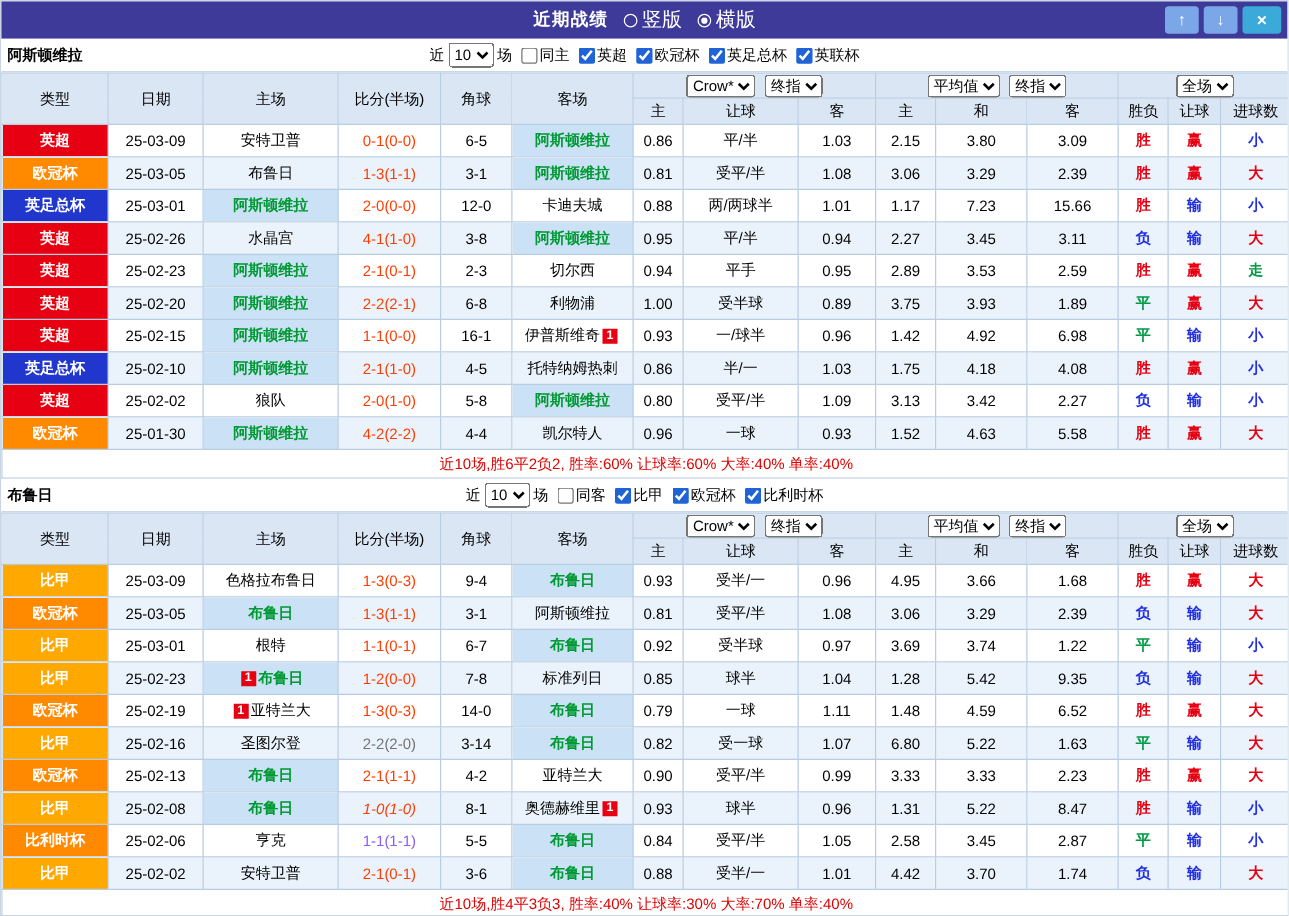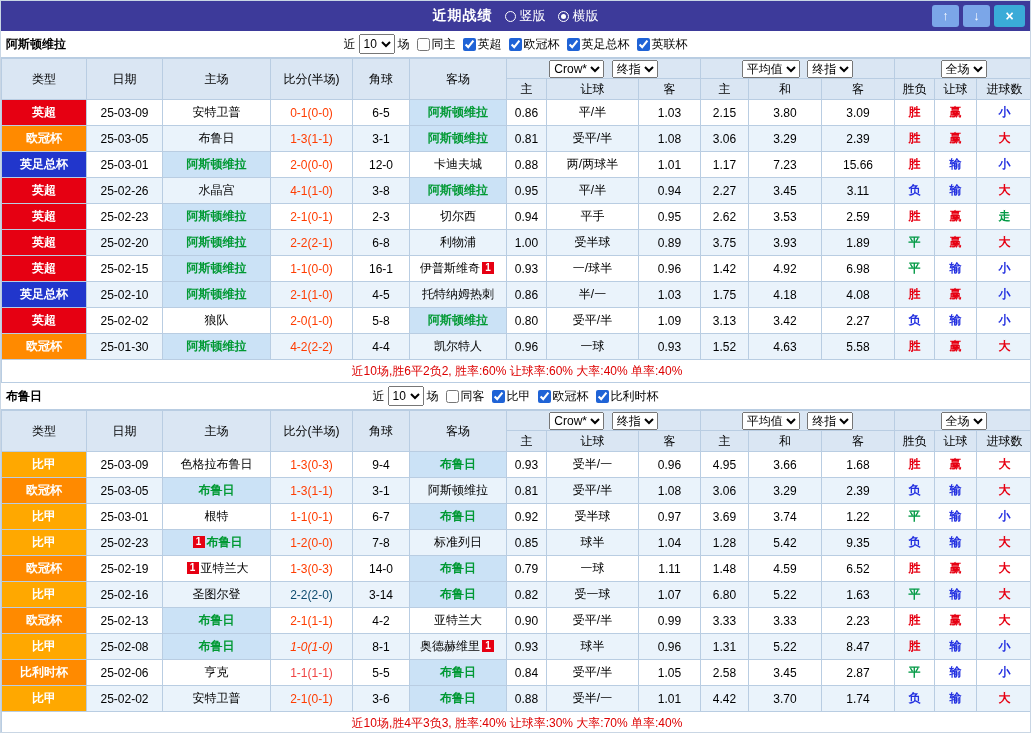--- a/index.html
+++ b/index.html
@@ -3,21 +3,21 @@
 <meta charset="utf-8">
 <style>
   * { box-sizing: border-box; }
   body { margin: 0; font-family: "Liberation Sans", sans-serif; }
   .app { width: 1031px; height: 733px; background: #fff; overflow: hidden; border: 1px solid #c9d6e4; }
 
   
   .titlebar { height: 30px; background: #3d3a9a; position: relative; display: flex; align-items: center; justify-content: center; color: #fff; }
   .tb-center { display: flex; align-items: center; gap: 12px; font-size: 13px; }
   .tb-title { font-weight: bold; font-size: 14px; letter-spacing: 1px; }
-  .mode-label { display: inline-flex; align-items: center; gap: 4px; cursor: pointer; font-size: 13px; }
+  .mode-label { display: inline-flex; align-items: center; gap: 4px; cursor: pointer; font-size: 16px; }
   .rdot { width: 11px; height: 11px; border: 1px solid #fff; border-radius: 50%; position: relative; display: inline-block; }
   .rdot.checked::after { content: ''; position: absolute; left: 2px; top: 2px; right: 2px; bottom: 2px; border-radius: 50%; background: #fff; }
   .tb-btns { position: absolute; right: 5px; top: 4px; display: flex; gap: 4px; }
   .nav-btn { width: 27px; height: 22px; border: 0; border-radius: 3px; background: #7ba6e8; color: #fff; font-weight: bold; font-size: 13px; line-height: 20px; text-align: center; cursor: pointer; padding: 0; }
   .nav-btn.close { background: #3aabd8; width: 31px; font-size: 14px; }
 
   
   .filterbar { height: 27px; position: relative; display: flex; align-items: center; font-size: 12px; border-bottom: 1px solid #b9cde2; background: #fff; }
   .team-name { position: absolute; left: 5px; font-weight: bold; font-size: 12px; color: #000; }
   .fcenter { margin: 0 auto; display: flex; align-items: center; }
@@ -218,21 +218,21 @@
           <tr>
             <td class="c-league" style="background: rgb(230, 0, 18);">英超</td>
             <td>25-02-23</td>
             <td style="background: rgb(203, 226, 246);"><span class="team" style="color: rgb(0, 153, 51); font-weight: bold;">阿斯顿维拉</span></td>
             <td><span class="score" style="color: rgb(255, 60, 0);">2-1(0-1)</span></td>
             <td>2-3</td>
             <td><span class="team">切尔西</span></td>
             <td>0.94</td>
             <td>平手</td>
             <td>0.95</td>
-            <td>2.62</td>
+            <td>2.89</td>
             <td>3.53</td>
             <td>2.59</td>
             <td class="res" style="color: rgb(230, 0, 18);">胜</td>
             <td class="res" style="color: rgb(230, 0, 18);">赢</td>
             <td class="res" style="color: rgb(0, 153, 68);">走</td>
           </tr>
           <tr>
             <td class="c-league" style="background: rgb(230, 0, 18);">英超</td>
             <td>25-02-20</td>
             <td style="background: rgb(203, 226, 246);"><span class="team" style="color: rgb(0, 153, 51); font-weight: bold;">阿斯顿维拉</span></td>
@@ -486,21 +486,21 @@
             <td>4.59</td>
             <td>6.52</td>
             <td class="res" style="color: rgb(230, 0, 18);">胜</td>
             <td class="res" style="color: rgb(230, 0, 18);">赢</td>
             <td class="res" style="color: rgb(230, 0, 18);">大</td>
           </tr>
           <tr>
             <td class="c-league" style="background: rgb(255, 168, 0);">比甲</td>
             <td>25-02-16</td>
             <td><span class="team">圣图尔登</span></td>
-            <td><span class="score" style="color: #0c4a6e;">2-2(2-0)</span></td>
+            <td><span class="score" style="color: #737373;">2-2(2-0)</span></td>
             <td>3-14</td>
             <td style="background: rgb(203, 226, 246);"><span class="team" style="color: rgb(0, 153, 51); font-weight: bold;">布鲁日</span></td>
             <td>0.82</td>
             <td>受一球</td>
             <td>1.07</td>
             <td>6.80</td>
             <td>5.22</td>
             <td>1.63</td>
             <td class="res" style="color: rgb(0, 153, 68);">平</td>
             <td class="res" style="color: rgb(35, 48, 224);">输</td>
@@ -537,21 +537,21 @@
             <td>5.22</td>
             <td>8.47</td>
             <td class="res" style="color: rgb(230, 0, 18);">胜</td>
             <td class="res" style="color: rgb(35, 48, 224);">输</td>
             <td class="res" style="color: rgb(35, 48, 224);">小</td>
           </tr>
           <tr>
             <td class="c-league" style="background: rgb(255, 138, 0);">比利时杯</td>
             <td>25-02-06</td>
             <td><span class="team">亨克</span></td>
-            <td><span class="score" style="color: #ef4444;">1-1(1-1)</span></td>
+            <td><span class="score" style="color: #8b5cf6;">1-1(1-1)</span></td>
             <td>5-5</td>
             <td style="background: rgb(203, 226, 246);"><span class="team" style="color: rgb(0, 153, 51); font-weight: bold;">布鲁日</span></td>
             <td>0.84</td>
             <td>受平/半</td>
             <td>1.05</td>
             <td>2.58</td>
             <td>3.45</td>
             <td>2.87</td>
             <td class="res" style="color: rgb(0, 153, 68);">平</td>
             <td class="res" style="color: rgb(35, 48, 224);">输</td>

